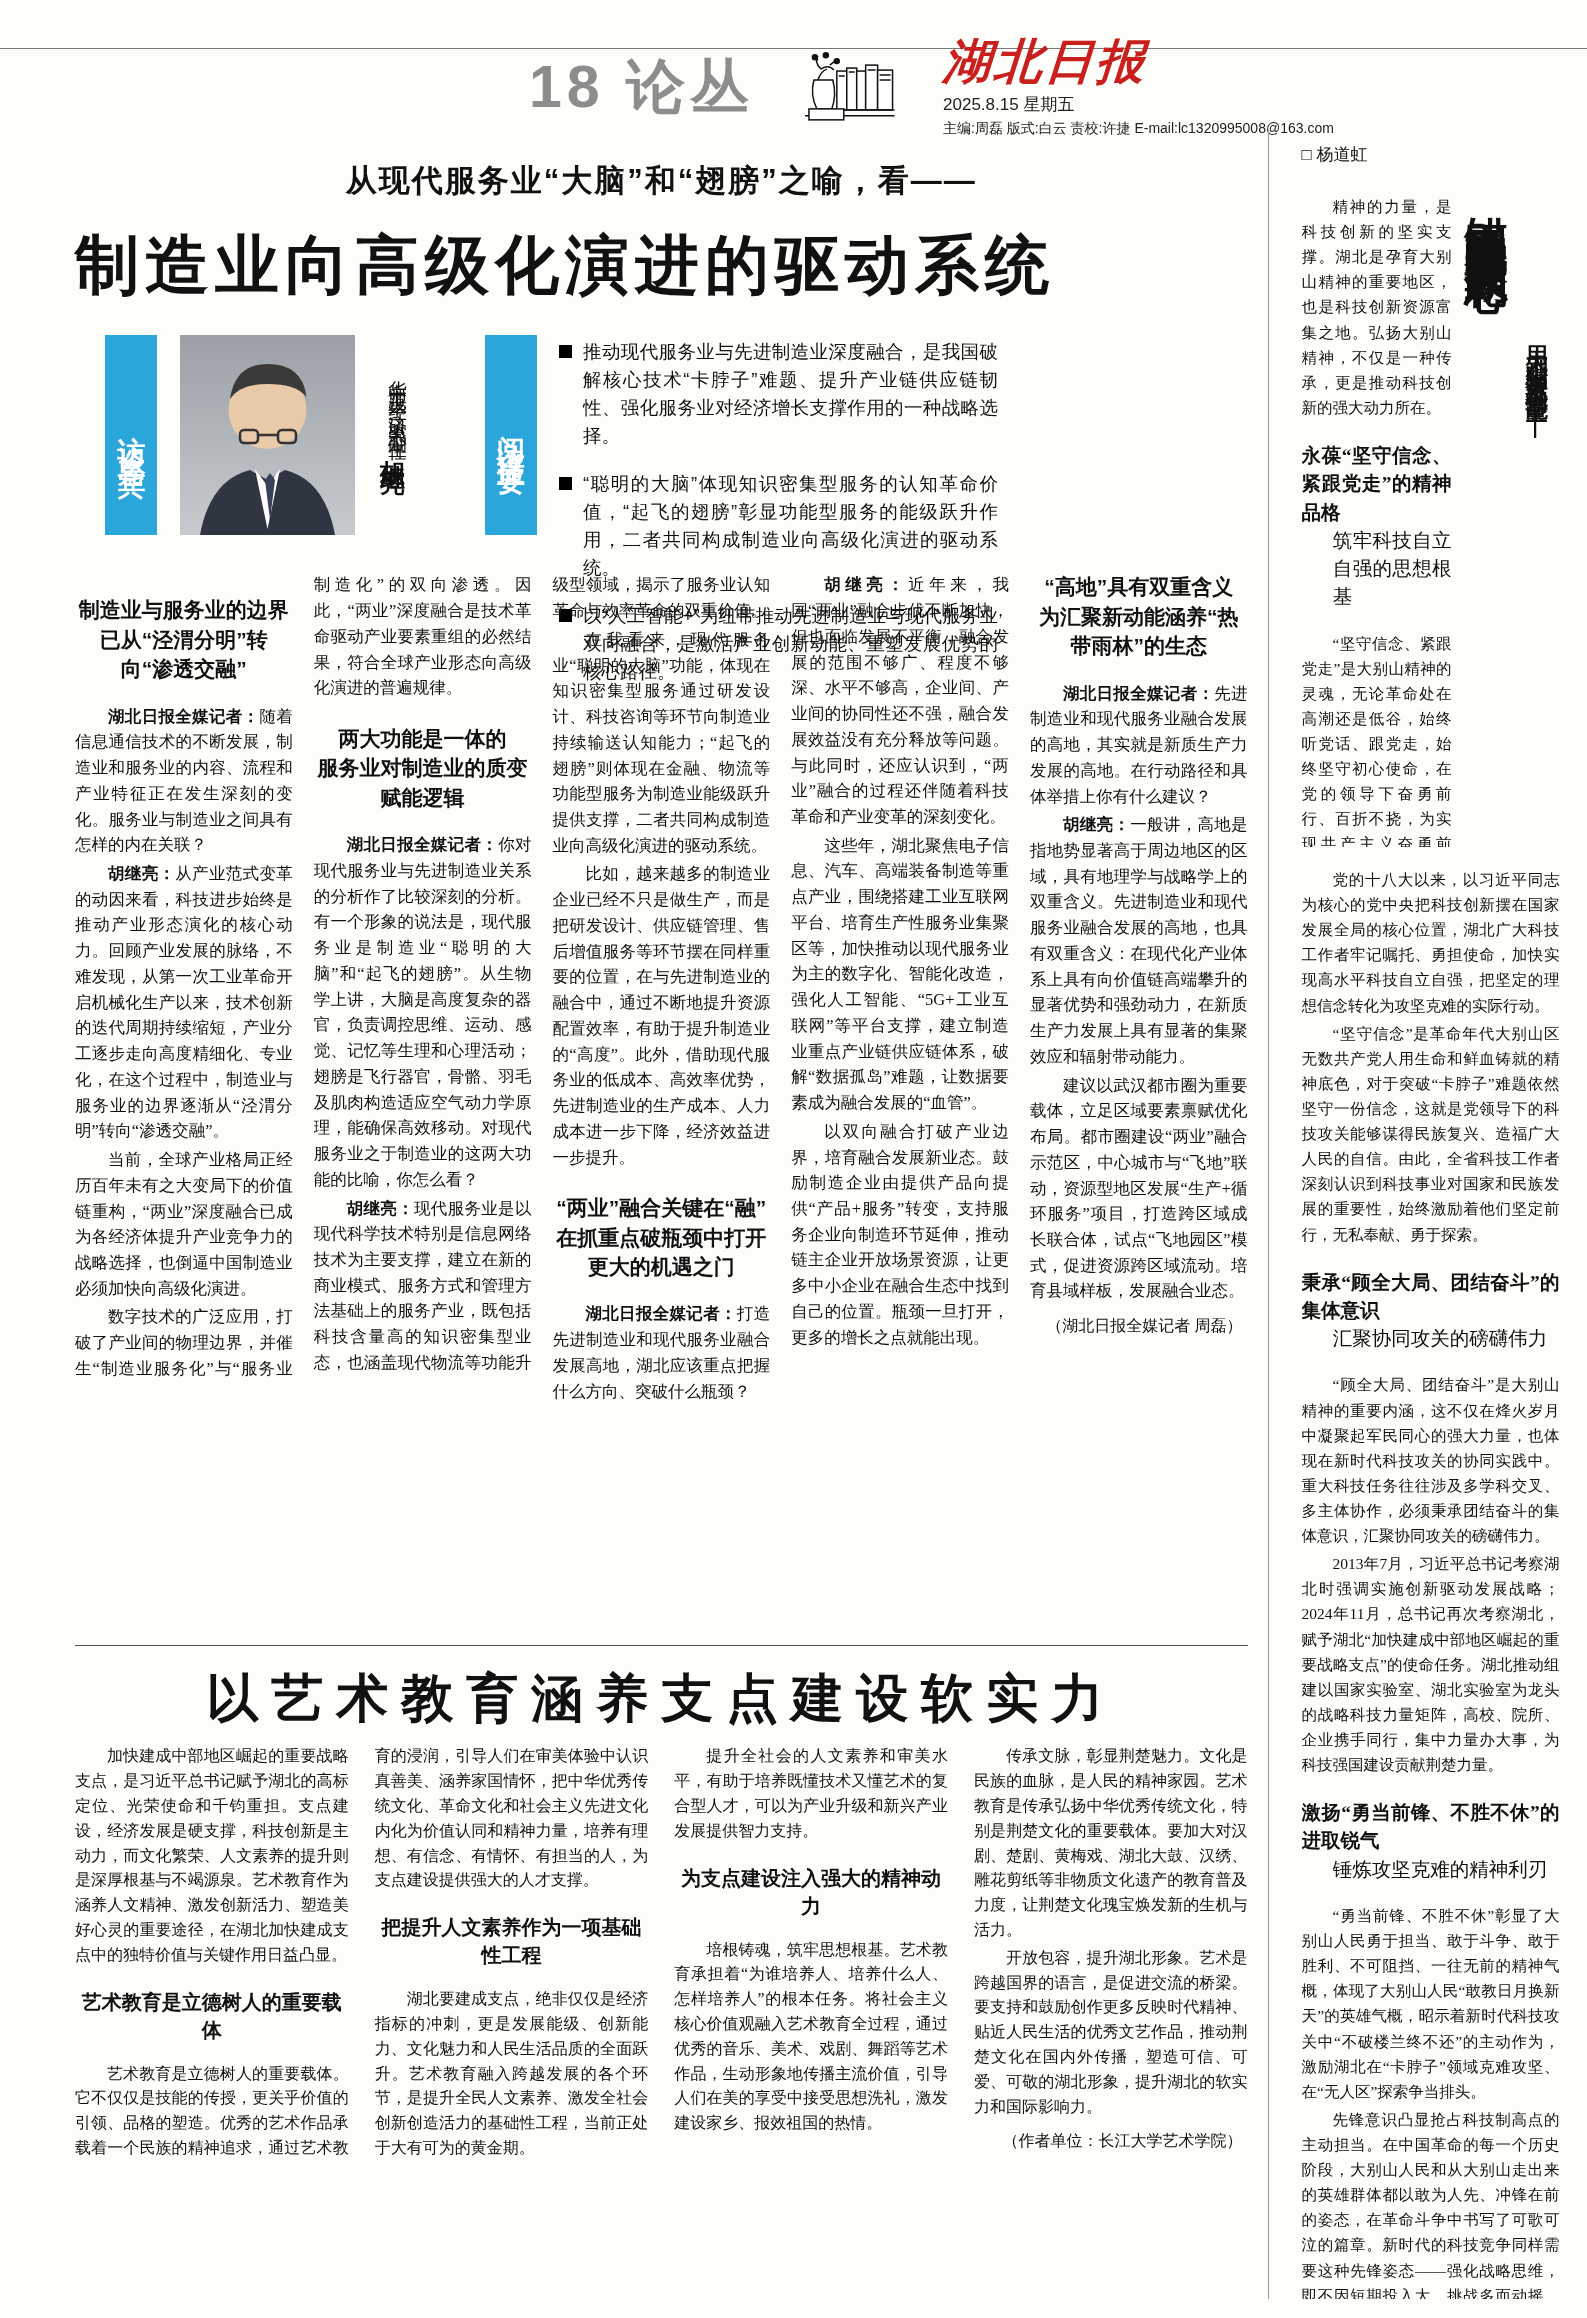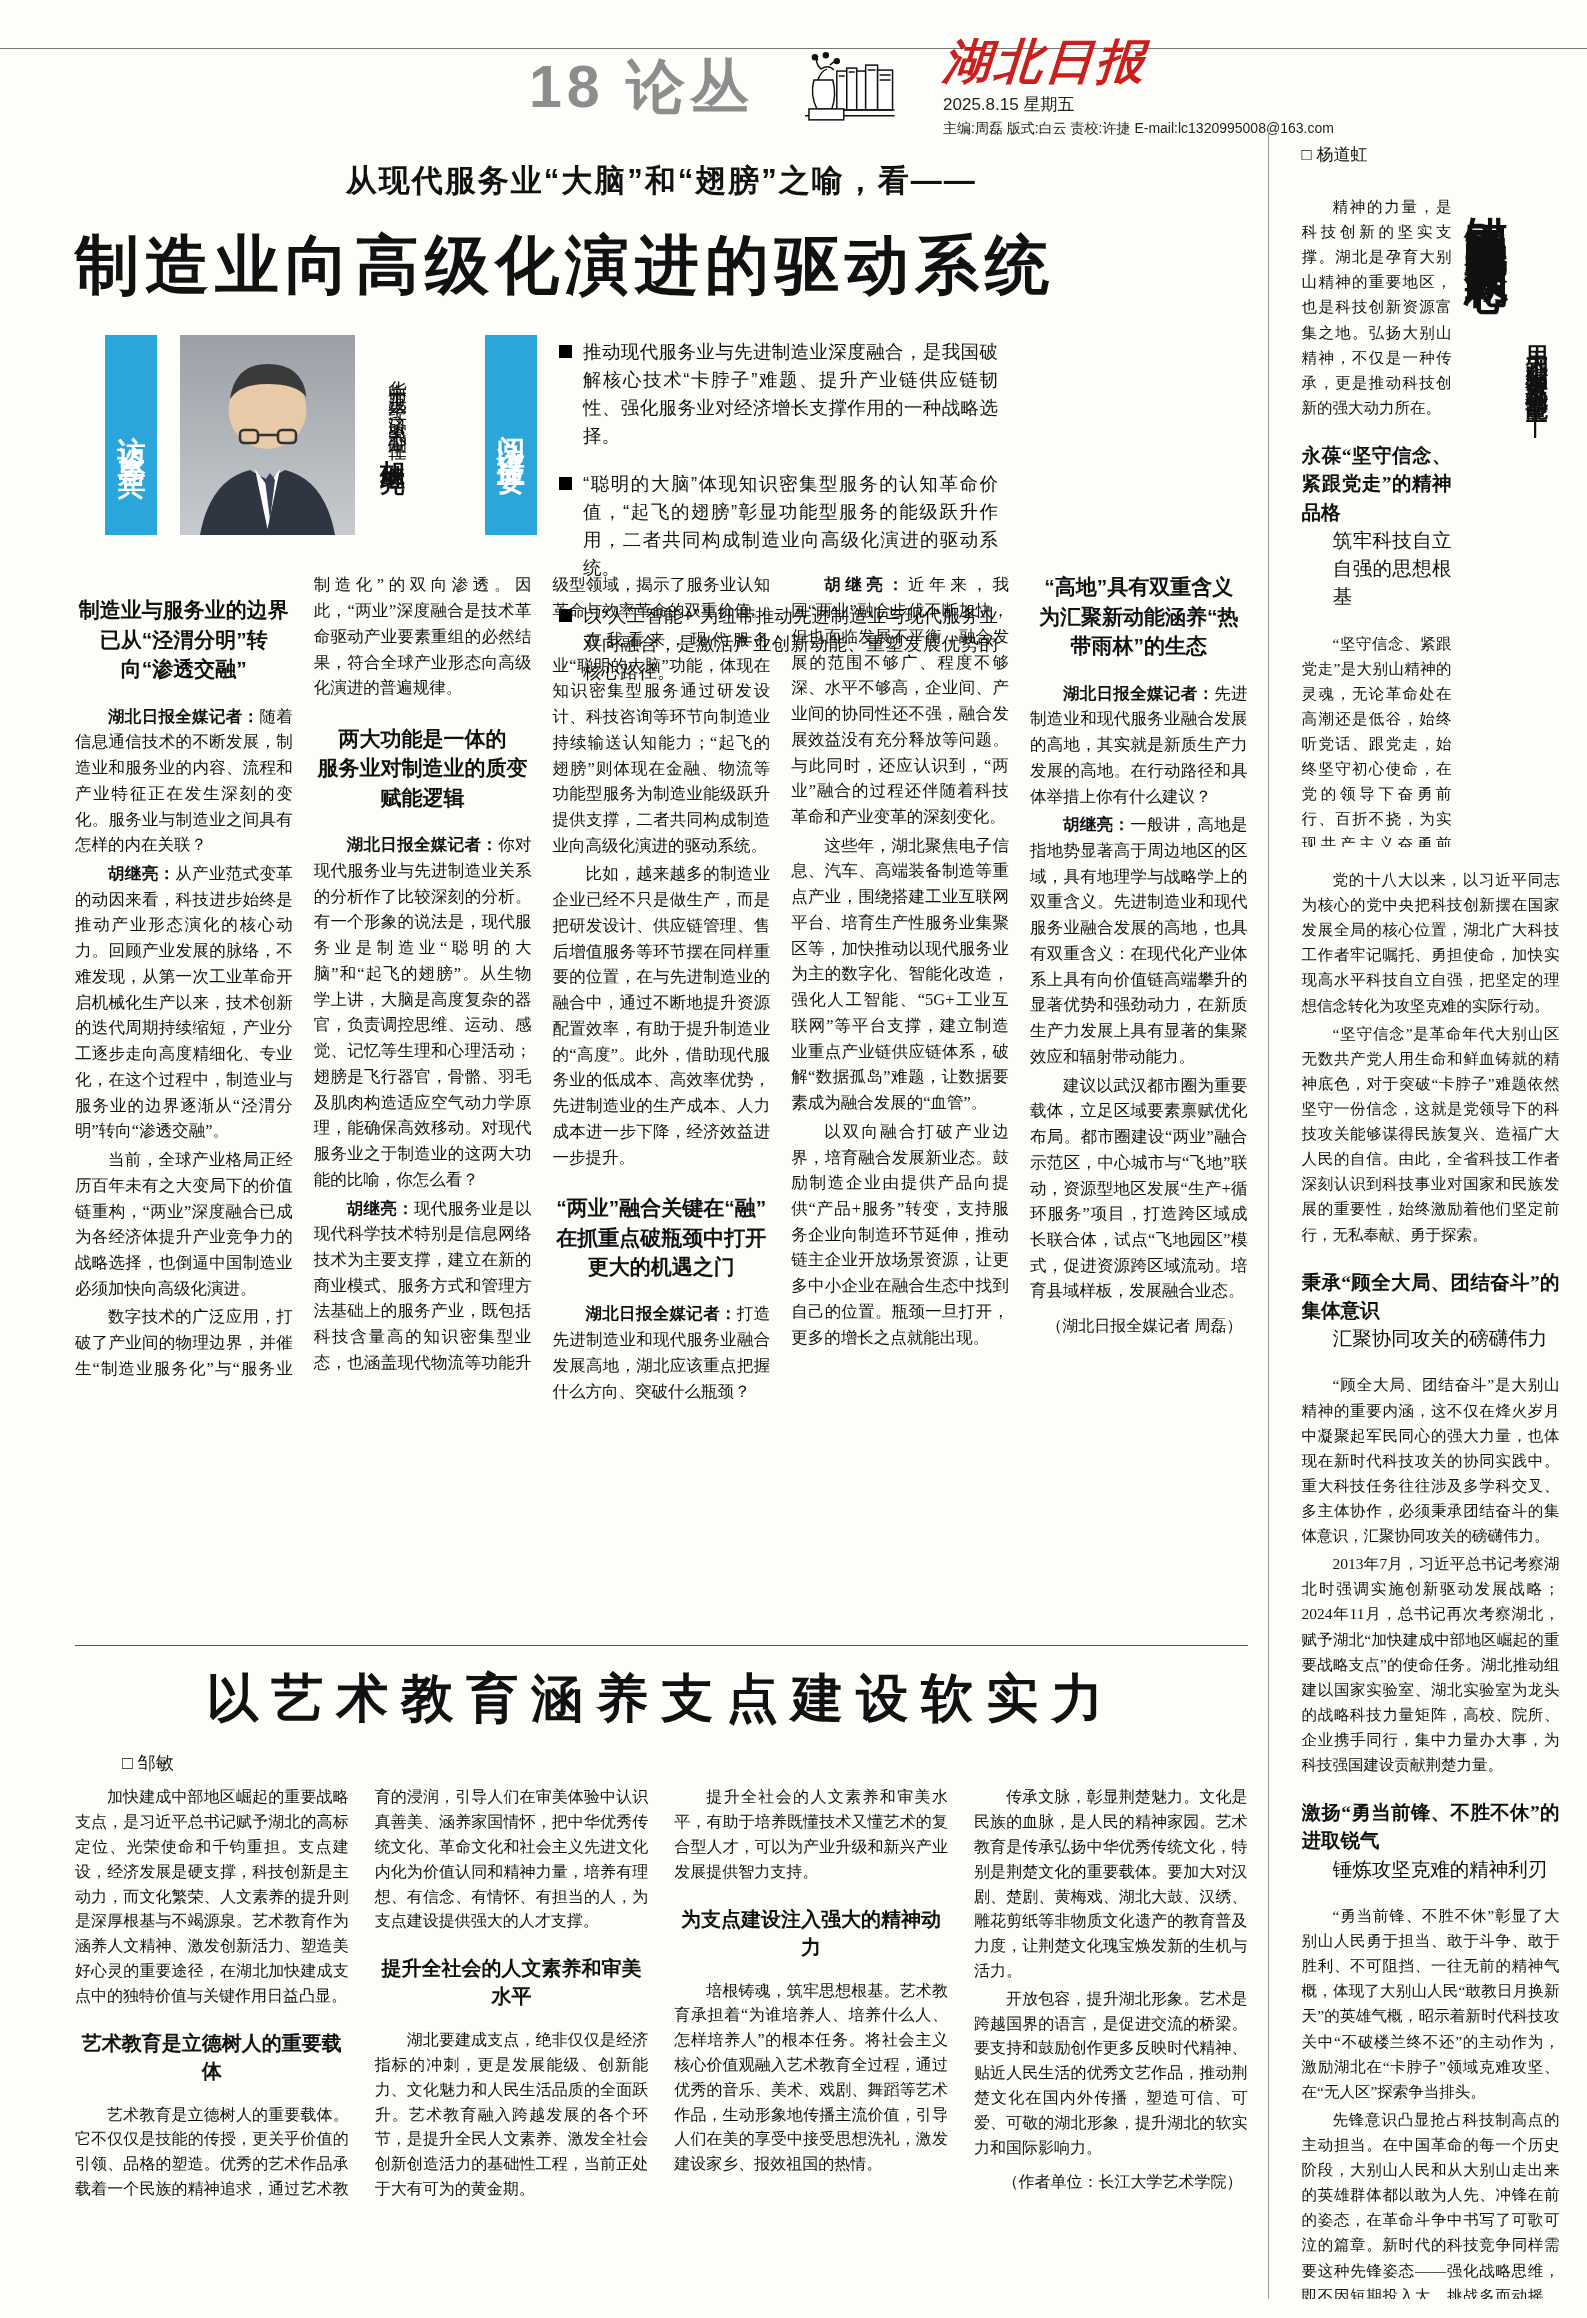--- a/index.html
+++ b/index.html
@@ -198,29 +198,28 @@
             <p class="body-para"><span class="para-lead">胡继亮：</span>一般讲，高地是指地势显著高于周边地区的区域，具有地理学与战略学上的双重含义。先进制造业和现代服务业融合发展的高地，也具有双重含义：在现代化产业体系上具有向价值链高端攀升的显著优势和强劲动力，在新质生产力发展上具有显著的集聚效应和辐射带动能力。</p>
             <p class="body-para">建议以武汉都市圈为重要载体，立足区域要素禀赋优化布局。都市圈建设“两业”融合示范区，中心城市与“飞地”联动，资源型地区发展“生产+循环服务”项目，打造跨区域成长联合体，试点“飞地园区”模式，促进资源跨区域流动。培育县域样板，发展融合业态。</p>
             <div class="sign-off">（湖北日报全媒记者 周磊）</div>
           </div>
       </section>
 
       <hr class="article-divider">
 
       <section>
         <h2 class="bottom-title">以艺术教育涵养支点建设软实力</h2>
-        <div class="bottom-byline">□ 邹敏</div>
         <div class="bottom-cols" id="bottom-cols">
             <p class="body-para">加快建成中部地区崛起的重要战略支点，是习近平总书记赋予湖北的高标定位、光荣使命和千钧重担。支点建设，经济发展是硬支撑，科技创新是主动力，而文化繁荣、人文素养的提升则是深厚根基与不竭源泉。艺术教育作为涵养人文精神、激发创新活力、塑造美好心灵的重要途径，在湖北加快建成支点中的独特价值与关键作用日益凸显。</p>
             <div class="col-subhead">
               <div class="sub-l1">艺术教育是立德树人的重要载体</div>
             </div>
             <p class="body-para">艺术教育是立德树人的重要载体。它不仅仅是技能的传授，更关乎价值的引领、品格的塑造。优秀的艺术作品承载着一个民族的精神追求，通过艺术教育的浸润，引导人们在审美体验中认识真善美、涵养家国情怀，把中华优秀传统文化、革命文化和社会主义先进文化内化为价值认同和精神力量，培养有理想、有信念、有情怀、有担当的人，为支点建设提供强大的人才支撑。</p>
             <div class="col-subhead">
-              <div class="sub-l1">提升全社会的人文素养和审美水平</div>
+              <div class="sub-l1">把提升人文素养作为一项基础性工程</div>
             </div>
             <p class="body-para">湖北要建成支点，绝非仅仅是经济指标的冲刺，更是发展能级、创新能力、文化魅力和人民生活品质的全面跃升。艺术教育融入跨越发展的各个环节，是提升全民人文素养、激发全社会创新创造活力的基础性工程，当前正处于大有可为的黄金期。</p>
             <p class="body-para">提升全社会的人文素养和审美水平，有助于培养既懂技术又懂艺术的复合型人才，可以为产业升级和新兴产业发展提供智力支持。</p>
             <div class="col-subhead">
               <div class="sub-l1">为支点建设注入强大的精神动力</div>
             </div>
             <p class="body-para">培根铸魂，筑牢思想根基。艺术教育承担着“为谁培养人、培养什么人、怎样培养人”的根本任务。将社会主义核心价值观融入艺术教育全过程，通过优秀的音乐、美术、戏剧、舞蹈等艺术作品，生动形象地传播主流价值，引导人们在美的享受中接受思想洗礼，激发建设家乡、报效祖国的热情。</p>
             <p class="body-para">传承文脉，彰显荆楚魅力。文化是民族的血脉，是人民的精神家园。艺术教育是传承弘扬中华优秀传统文化，特别是荆楚文化的重要载体。要加大对汉剧、楚剧、黄梅戏、湖北大鼓、汉绣、雕花剪纸等非物质文化遗产的教育普及力度，让荆楚文化瑰宝焕发新的生机与活力。</p>
             <p class="body-para">开放包容，提升湖北形象。艺术是跨越国界的语言，是促进交流的桥梁。要支持和鼓励创作更多反映时代精神、贴近人民生活的优秀文艺作品，推动荆楚文化在国内外传播，塑造可信、可爱、可敬的湖北形象，提升湖北的软实力和国际影响力。</p>
             <div class="sign-off">（作者单位：长江大学艺术学院）</div>

